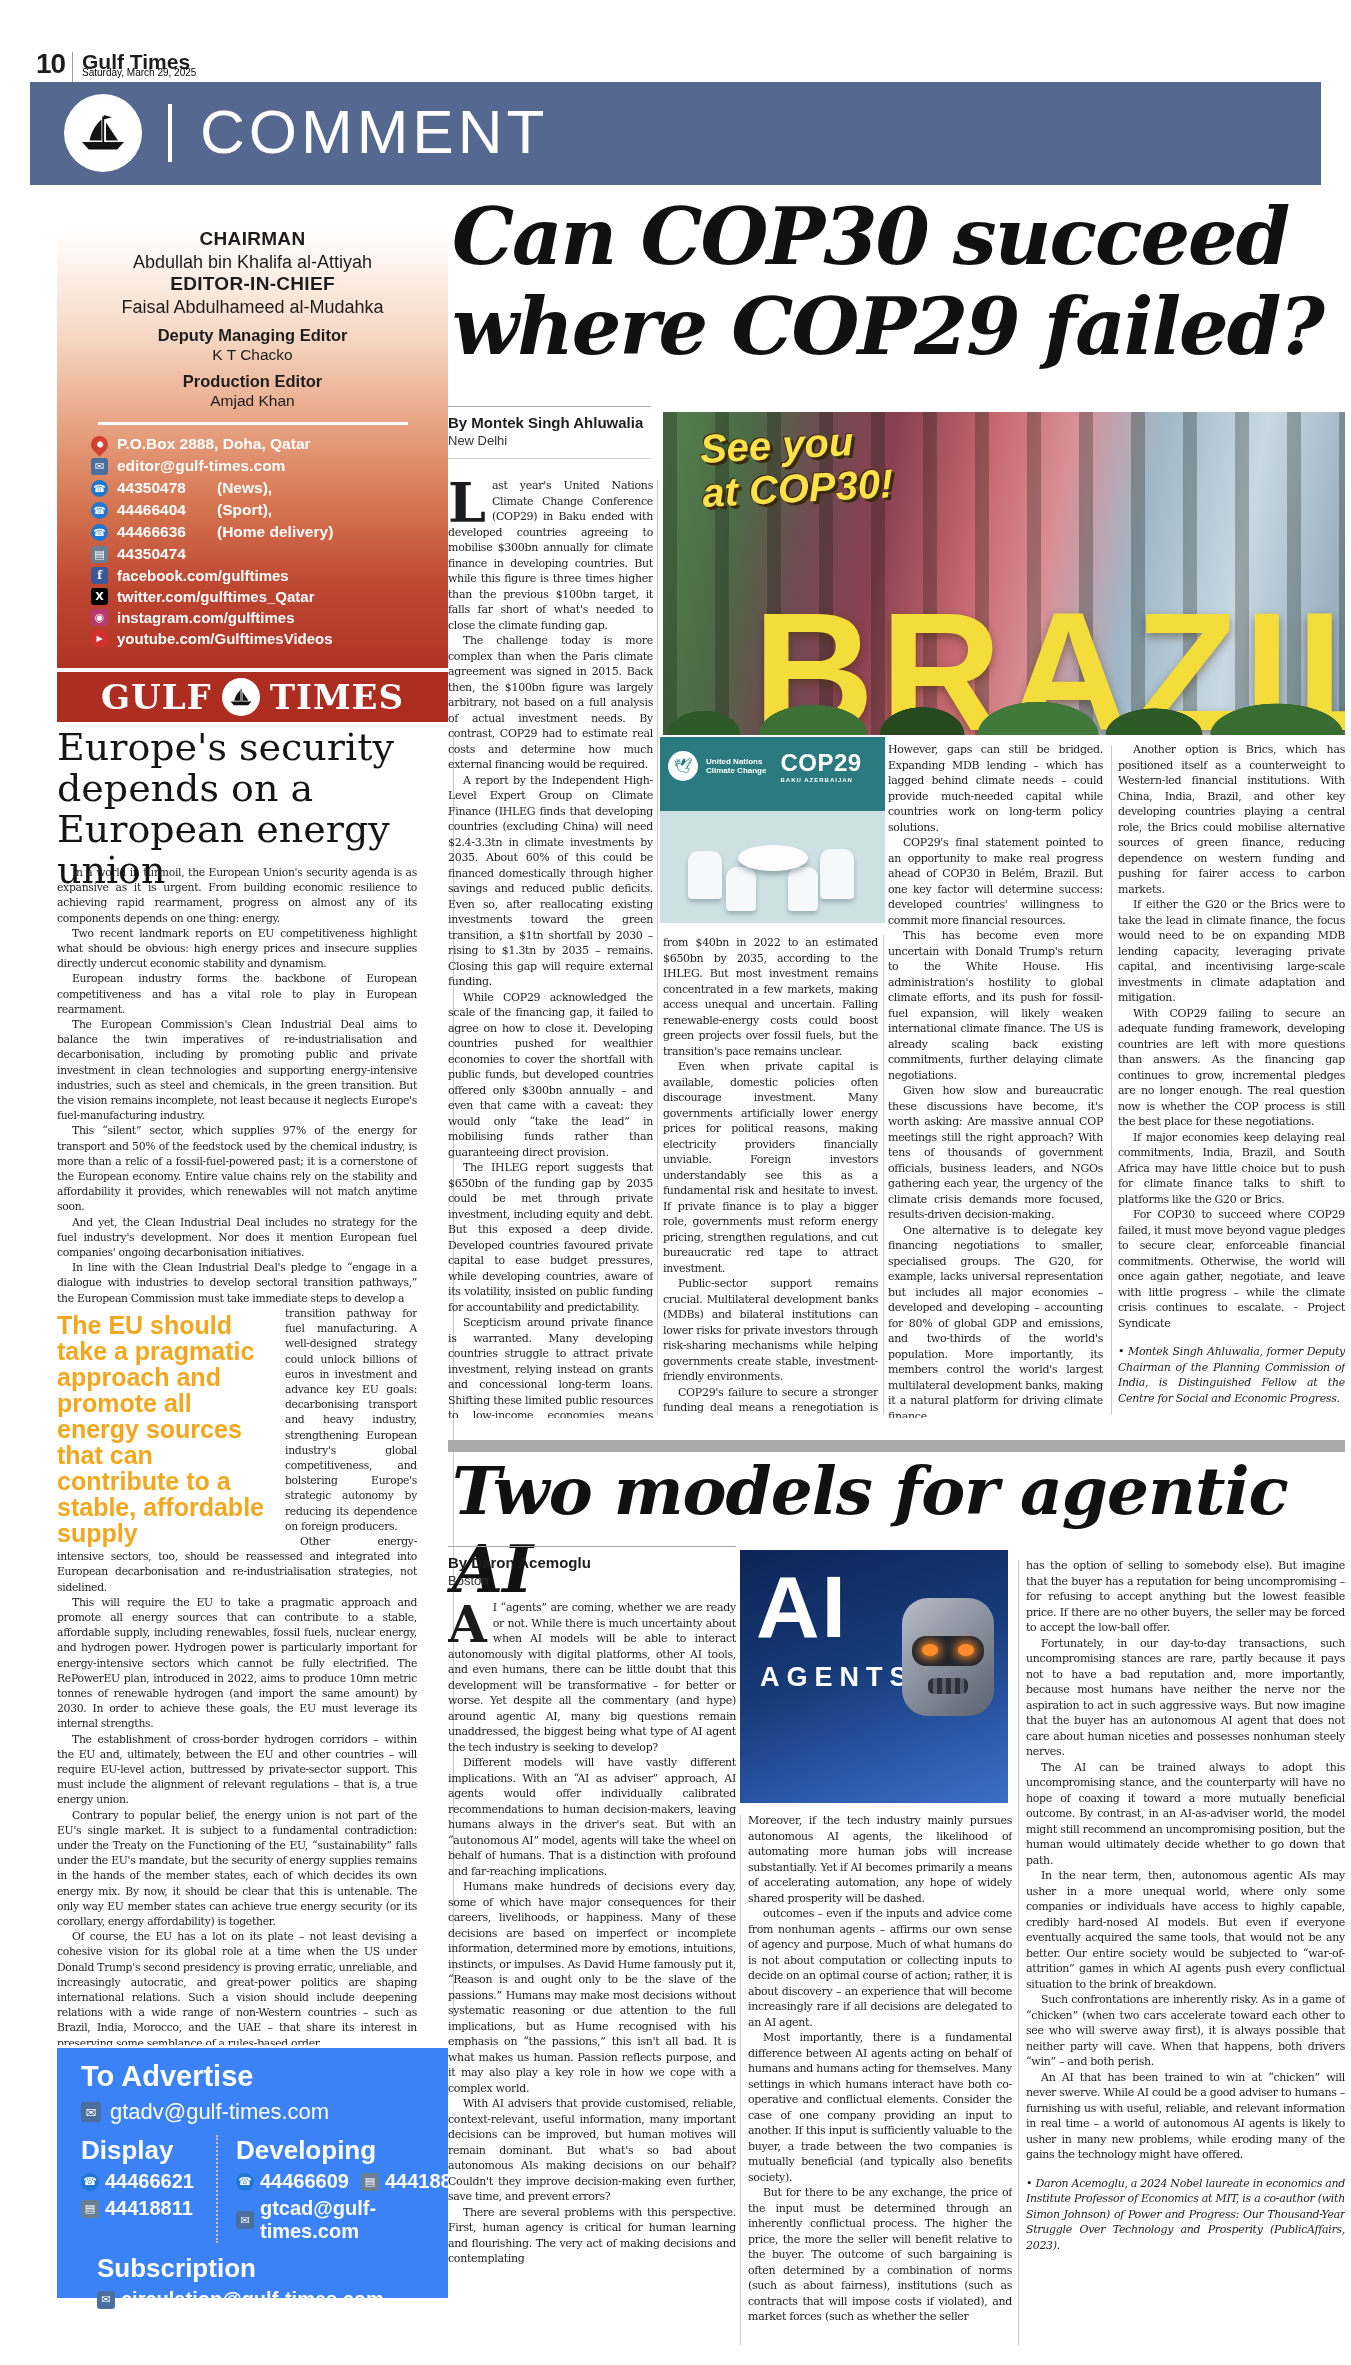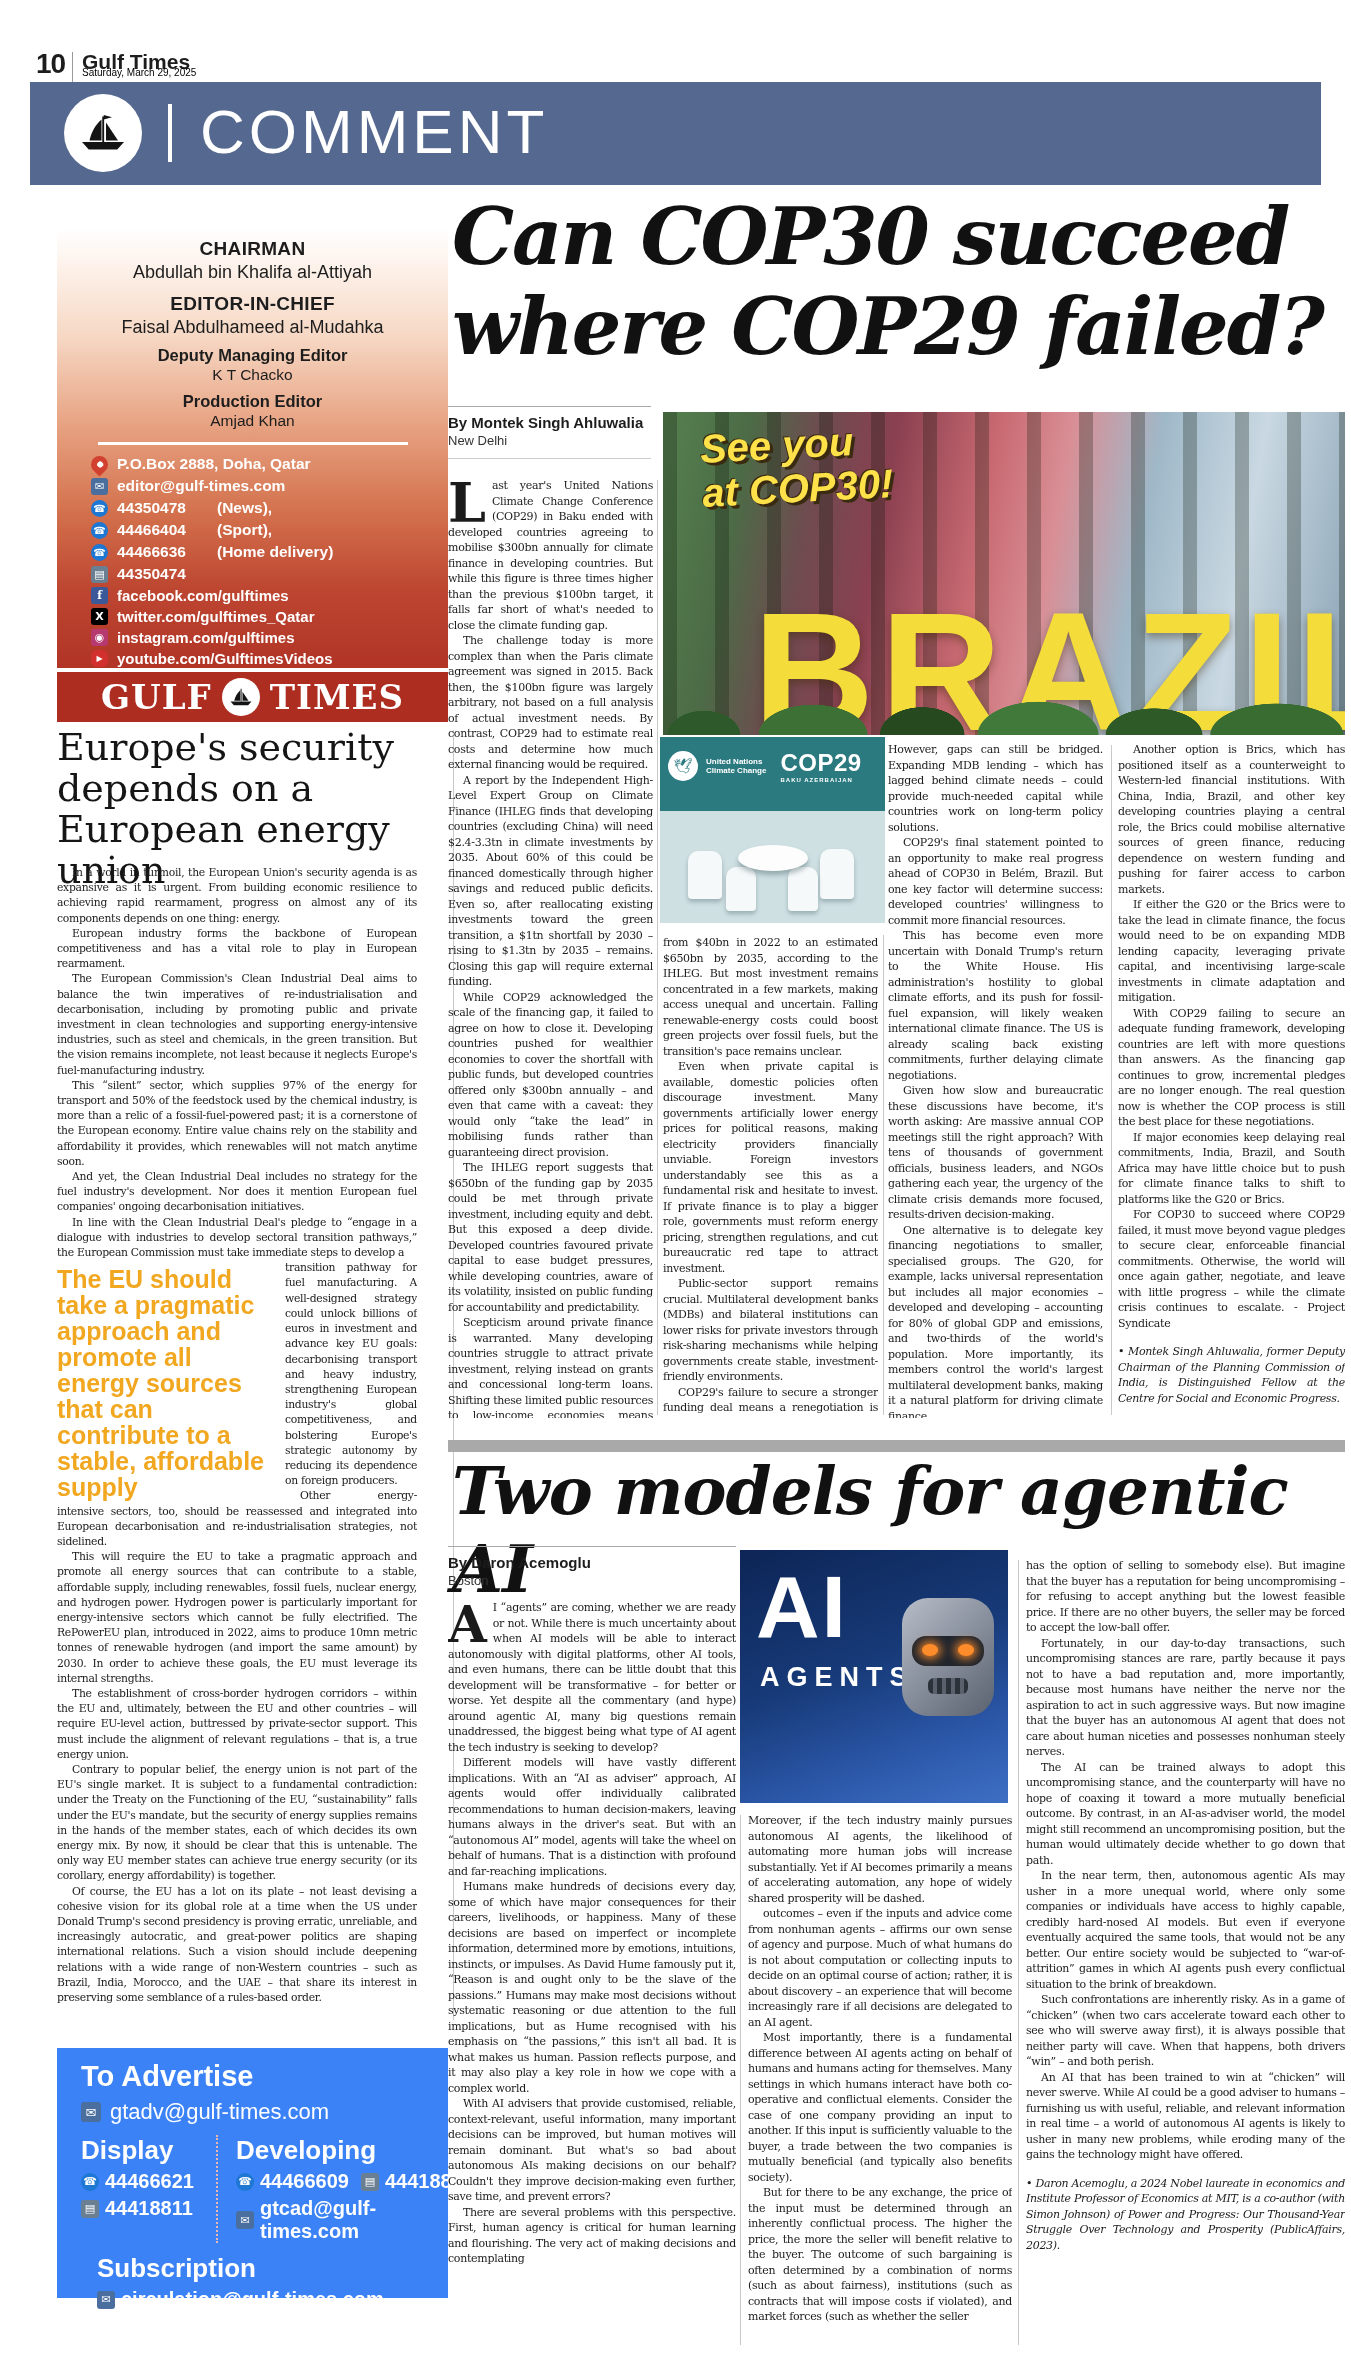--- a/index.html
+++ b/index.html
@@ -13,21 +13,21 @@
   #pdate{left:82px;top:67px;font-size:10px;color:#000000}
   
   #banner{left:30px;top:82px;width:1291px;height:103px;background:#55688f}
   #banner-circle{left:34px;top:12px;width:78px;height:78px;border-radius:50%;background:#fff;
                  display:flex;align-items:center;justify-content:center}
   #banner-bar{left:138px;top:22px;width:4px;height:58px;background:#fff}
   #banner-title{left:170px;top:14px;font-size:62px;font-weight:300;color:#fff;letter-spacing:4px}
   
   #masthead{left:57px;top:228px;width:391px;height:440px;text-align:center;
     background:linear-gradient(180deg,#ffffff 0%,#fdf3ec 8%,#f6d7c3 25%,#e7a281 45%,#d3704c 65%,#bd4631 82%,#b13426 100%)}
-  .mh-label{font-size:19px;font-weight:700;margin-top:10px;letter-spacing:.3px}
+  .mh-label{font-size:19px;font-weight:700;margin-top:0;letter-spacing:.3px}
   .mh-name{font-size:18px;margin-top:2px}
   .mh-label2{font-size:16.5px;font-weight:700;margin-top:8px}
   .mh-name2{font-size:15.5px;margin-top:1px}
   #mh-rule{width:310px;height:3px;background:#fff;margin:12px auto 10px auto}
   .cline{display:flex;align-items:center;color:#fff;font-size:15.5px;font-weight:600;
          margin:0 0 4px 34px;text-align:left}
   .cline.social{font-size:15px}
   .ic{display:inline-flex;width:17px;height:17px;border-radius:3px;align-items:center;
       justify-content:center;font-size:11px;color:#fff;margin-right:9px;flex:none;
       font-family:"DejaVu Sans",sans-serif}
@@ -229,20 +229,21 @@
         <path d="M36 12 L52 36 L36 36 Z" fill="#141414"></path>
       </svg>
   </span>
   <span class="gt-word">TIMES</span>
 </div>
 
 <div class="abs" id="eu-hl">Europe's security depends on a European energy union</div>
 <div class="col" id="eu-body">
   <div class="firstnoind">
       <p>In a world in turmoil, the European Union's security agenda is as expansive as it is urgent. From building economic resilience to achieving rapid rearmament, progress on almost any of its components depends on one thing: energy.</p>
+      <p>Two recent landmark reports on EU competitiveness highlight what should be obvious: high energy prices and insecure supplies directly undercut economic stability and dynamism.</p>
       <p>European industry forms the backbone of European competitiveness and has a vital role to play in European rearmament.</p>
       <p>The European Commission's Clean Industrial Deal aims to balance the twin imperatives of re-industrialisation and decarbonisation, including by promoting public and private investment in clean technologies and supporting energy-intensive industries, such as steel and chemicals, in the green transition. But the vision remains incomplete, not least because it neglects Europe's fuel-manufacturing industry.</p>
       <p>This “silent” sector, which supplies 97% of the energy for transport and 50% of the feedstock used by the chemical industry, is more than a relic of a fossil-fuel-powered past; it is a cornerstone of the European economy. Entire value chains rely on the stability and affordability it provides, which renewables will not match anytime soon.</p>
       <p>And yet, the Clean Industrial Deal includes no strategy for the fuel industry's development. Nor does it mention European fuel companies' ongoing decarbonisation initiatives.</p>
       <p>In line with the Clean Industrial Deal's pledge to “engage in a dialogue with industries to develop sectoral transition pathways,” the European Commission must take immediate steps to develop a</p>
     </div>
   <div id="pullquote">The EU should take a pragmatic approach and promote all energy sources that can contribute to a stable, affordable supply</div>
   <p class="nind">transition pathway for fuel manufacturing. A well-designed strategy could unlock billions of euros in investment and advance key EU goals: decarbonising transport and heavy industry, strengthening European industry's global competitiveness, and bolstering Europe's strategic autonomy by reducing its dependence on foreign producers.</p>
   <div>
       <p>Other energy-intensive sectors, too, should be reassessed and integrated into European decarbonisation and re-industrialisation strategies, not sidelined.</p>

